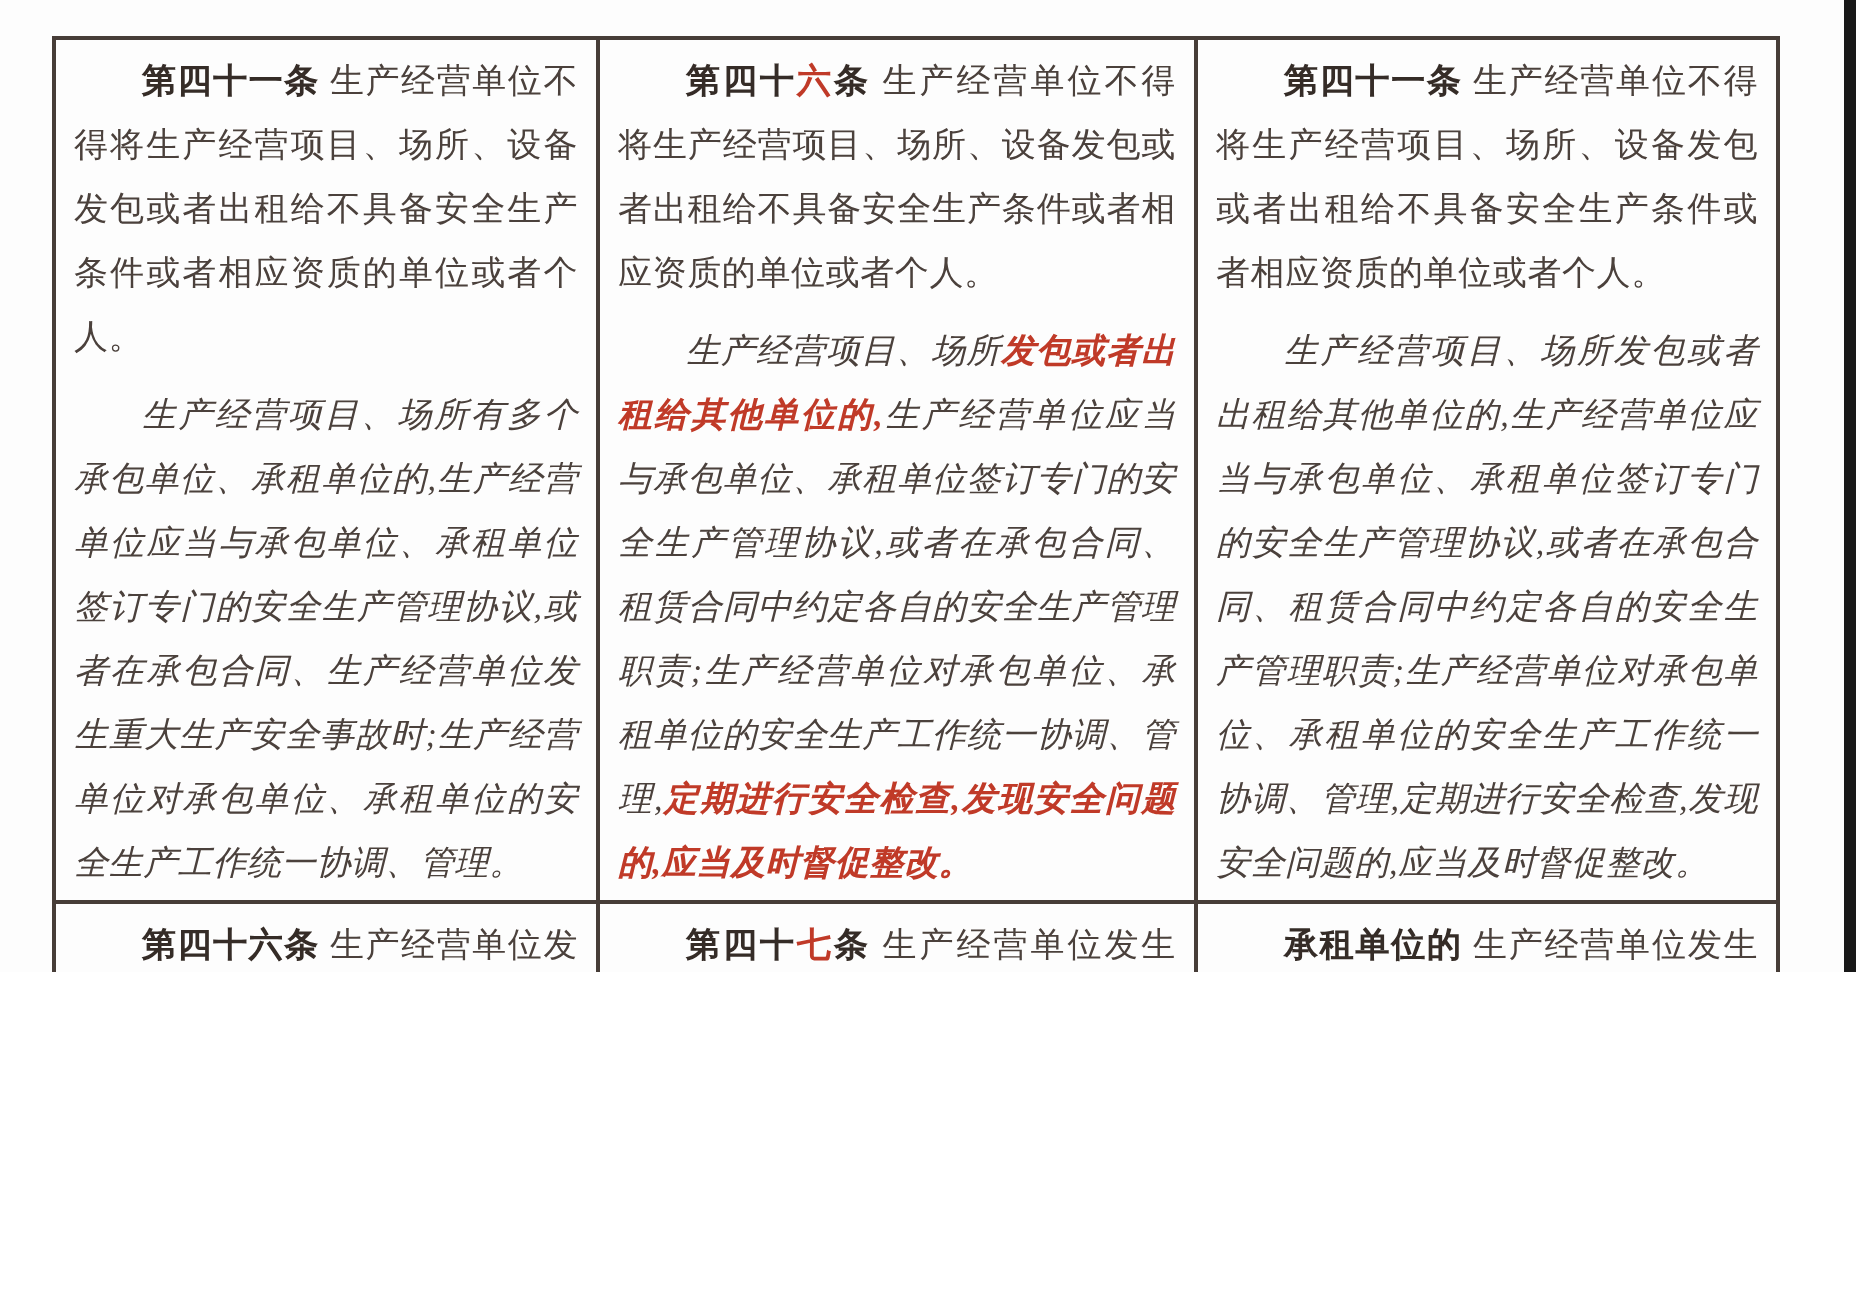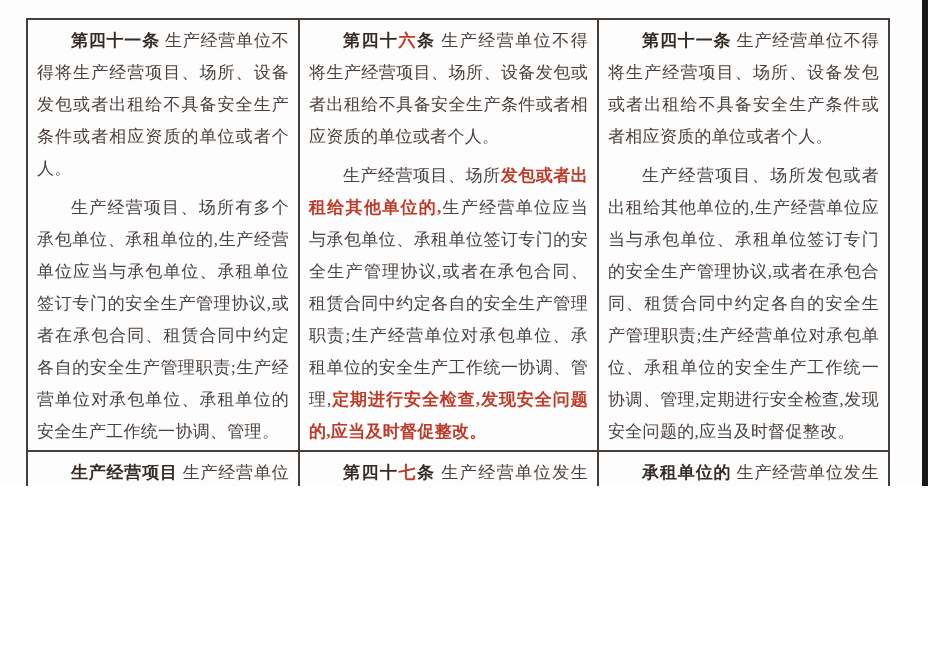--- a/index.html
+++ b/index.html
@@ -5,21 +5,21 @@
   * { margin:0; padding:0; box-sizing:border-box; }
   html,body { background:#ffffff; }
   body { font-family:"Liberation Serif","DejaVu Serif",serif; }
   .page { position:relative; width:928px; height:486px; background:#fdfdfd; overflow:hidden; }
   .law-table { position:absolute; left:26px; top:18px; width:862px; border-collapse:collapse; table-layout:fixed; }
   .law-table td { border:2px solid #473d38; vertical-align:top; padding:5px 9px 2px 9px; }
   .colw1 { width:272px; } .colw2 { width:299px; } .colw3 { width:291px; }
   tr.row-1 td { height:405px; }
   tr.row-2 td { height:129px; }
   p.para { font-size:17px; line-height:32px; color:#4b413c; text-align:justify; text-indent:2em; letter-spacing:0.3px; }
-  p.para + p.para { margin-top:7px; }
+  p.para + p.para { margin-top:7px;font-style:italic; }
   .seg-heading { font-weight:bold; color:#352c27; }
   .seg-red { font-weight:bold; color:#c03a28; }
   .seg-heading-red { font-weight:bold; color:#c03a28; }
   .footer { position:absolute; left:0; top:604px; width:918px; text-align:center; font-size:16px; color:#15803d; letter-spacing:2px; }
   .edge-bar { position:absolute; right:0; top:0; width:6px; height:648px; background:#181818; }
 </style>
 </head>
 <body>
 
 <div class="page">
@@ -28,38 +28,38 @@
     <colgroup>
       <col class="colw1">
         <col class="colw2">
         <col class="colw3">
     </colgroup>
     <tbody>
       <tr class="row-1">
 
         <td>
           <p class="para"><span class="seg-heading">第四十一条</span><span> 生产经营单位不得将生产经营项目、场所、设备发包或者出租给不具备安全生产条件或者相应资质的单位或者个人。</span></p>
-          <p class="para"><span>生产经营项目、场所有多个承包单位、承租单位的,生产经营单位应当与承包单位、承租单位签订专门的安全生产管理协议,或者在承包合同、租赁合同中约定各自的安全生产管理职责;生产经营单位对承包单位、承租单位的安全生产工作统一协调、管理。</span></p>
+          <p class="para"><span>生产经营项目、场所有多个承包单位、承租单位的,生产经营单位应当与承包单位、承租单位签订专门的安全生产管理协议,或者在承包合同、生产经营单位发生重大生产安全事故时;生产经营单位对承包单位、承租单位的安全生产工作统一协调、管理。</span></p>
         </td>
 
         <td>
           <p class="para"><span class="seg-heading">第四十</span><span class="seg-heading-red">六</span><span class="seg-heading">条</span><span> 生产经营单位不得将生产经营项目、场所、设备发包或者出租给不具备安全生产条件或者相应资质的单位或者个人。</span></p>
           <p class="para"><span>生产经营项目、场所</span><span class="seg-red">发包或者出租给其他单位的,</span><span>生产经营单位应当与承包单位、承租单位签订专门的安全生产管理协议,或者在承包合同、租赁合同中约定各自的安全生产管理职责;生产经营单位对承包单位、承租单位的安全生产工作统一协调、管理,</span><span class="seg-red">定期进行安全检查,发现安全问题的,应当及时督促整改。</span></p>
         </td>
 
         <td>
           <p class="para"><span class="seg-heading">第四十一条</span><span> 生产经营单位不得将生产经营项目、场所、设备发包或者出租给不具备安全生产条件或者相应资质的单位或者个人。</span></p>
           <p class="para"><span>生产经营项目、场所发包或者出租给其他单位的,生产经营单位应当与承包单位、承租单位签订专门的安全生产管理协议,或者在承包合同、租赁合同中约定各自的安全生产管理职责;生产经营单位对承包单位、承租单位的安全生产工作统一协调、管理,定期进行安全检查,发现安全问题的,应当及时督促整改。</span></p>
         </td>
 
       </tr>
       <tr class="row-2">
 
         <td>
-          <p class="para"><span class="seg-heading">生产经营项目</span><span> 生产经营单位发生重大生产安全事故时,生产经营单位发生重大生产安全事故时,并不得在事故调查处理期间擅离职守。</span></p>
+          <p class="para"><span class="seg-heading">第四十六条</span><span> 生产经营单位发生重大生产安全事故时,生产经营单位发生重大生产安全事故时,并不得在事故调查处理期间擅离职守。</span></p>
         </td>
 
         <td>
           <p class="para"><span class="seg-heading">第四十</span><span class="seg-heading-red">七</span><span class="seg-heading">条</span><span> 生产经营单位发生生产安全事故时,单位的主要负责人应当立即组织抢救,并不得在事故调查处理期间擅离职守。</span></p>
         </td>
 
         <td>
           <p class="para"><span class="seg-heading">承租单位的</span><span> 生产经营单位发生生产安全事故时,单位的主要负责人应当立即组织抢救,并不得在事故调查处理期间擅离职守。</span></p>
         </td>
 

